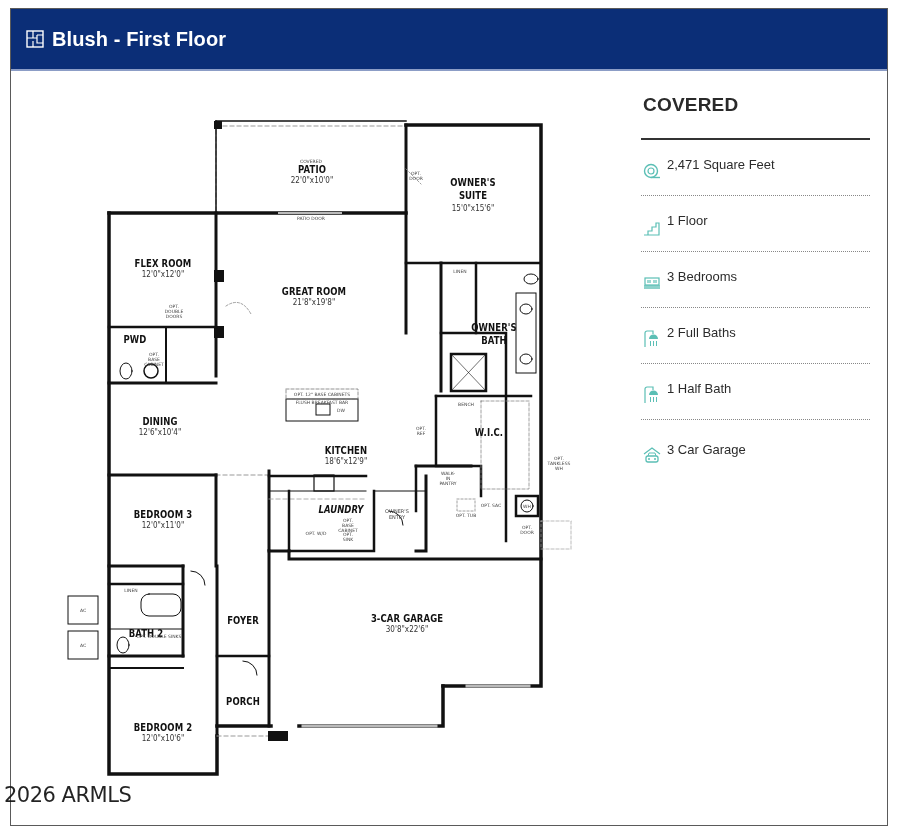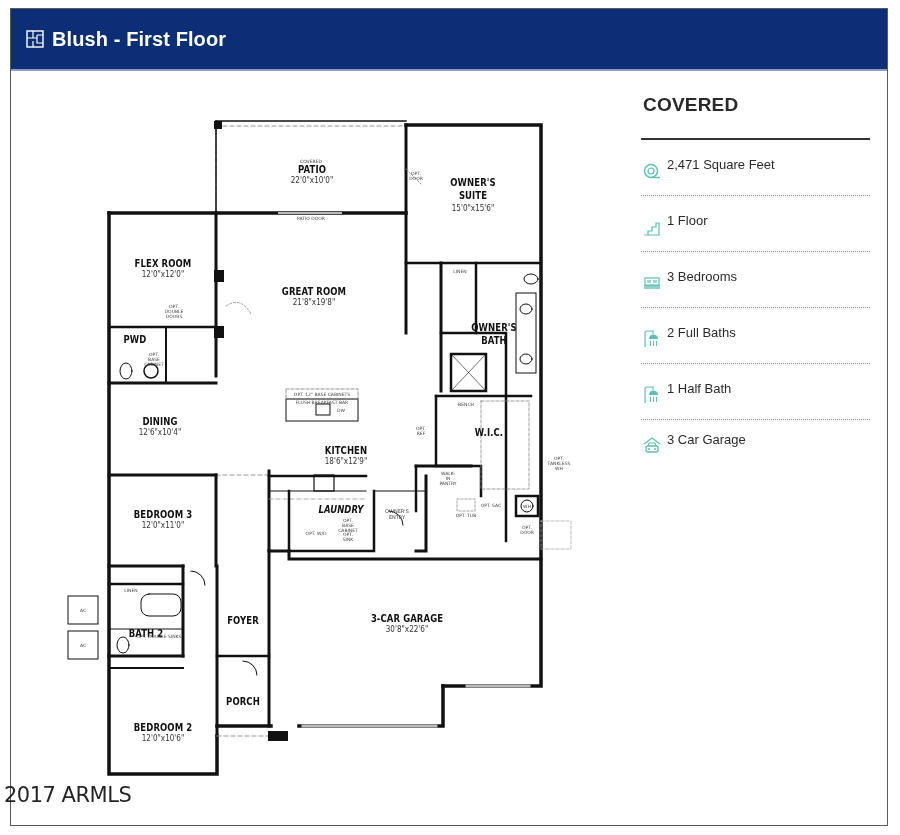--- a/index.html
+++ b/index.html
@@ -286,28 +286,28 @@
             <g stroke="#5bbfb5" stroke-width="1">
               <line x1="7.5" y1="11" x2="7.5" y2="16"></line>
               <line x1="10.5" y1="11" x2="10.5" y2="16"></line>
               <line x1="13.5" y1="11" x2="13.5" y2="16"></line>
             </g>
           </svg>
       </span>
       <span class="text">1 Half Bath</span>
       <div class="sep"></div>
     </div>
-    <div class="detail-row" style="top:344px;text-align:center;">
+    <div class="detail-row" style="top:354px;text-align:center;">
       <span class="icon">
         <svg width="18" height="18" viewBox="0 0 18 18">
             <path d="M1 7 L9 1 L17 7" fill="none" stroke="#5bbfb5" stroke-width="1.2"></path>
             <rect x="3" y="9" width="12" height="6" rx="2" fill="none" stroke="#5bbfb5" stroke-width="1.3"></rect>
             <path d="M5 9 L6 6 H12 L13 9" fill="none" stroke="#5bbfb5" stroke-width="1"></path>
             <circle cx="6" cy="12" r="1" fill="#5bbfb5"></circle>
             <circle cx="12" cy="12" r="1" fill="#5bbfb5"></circle>
           </svg>
       </span>
       <span class="text">3 Car Garage</span>
     </div>
   </div>
 </div>
 
-<div class="watermark">2017 ARMLS</div>
+<div class="watermark">2026 ARMLS</div>
 
 </body></html>

